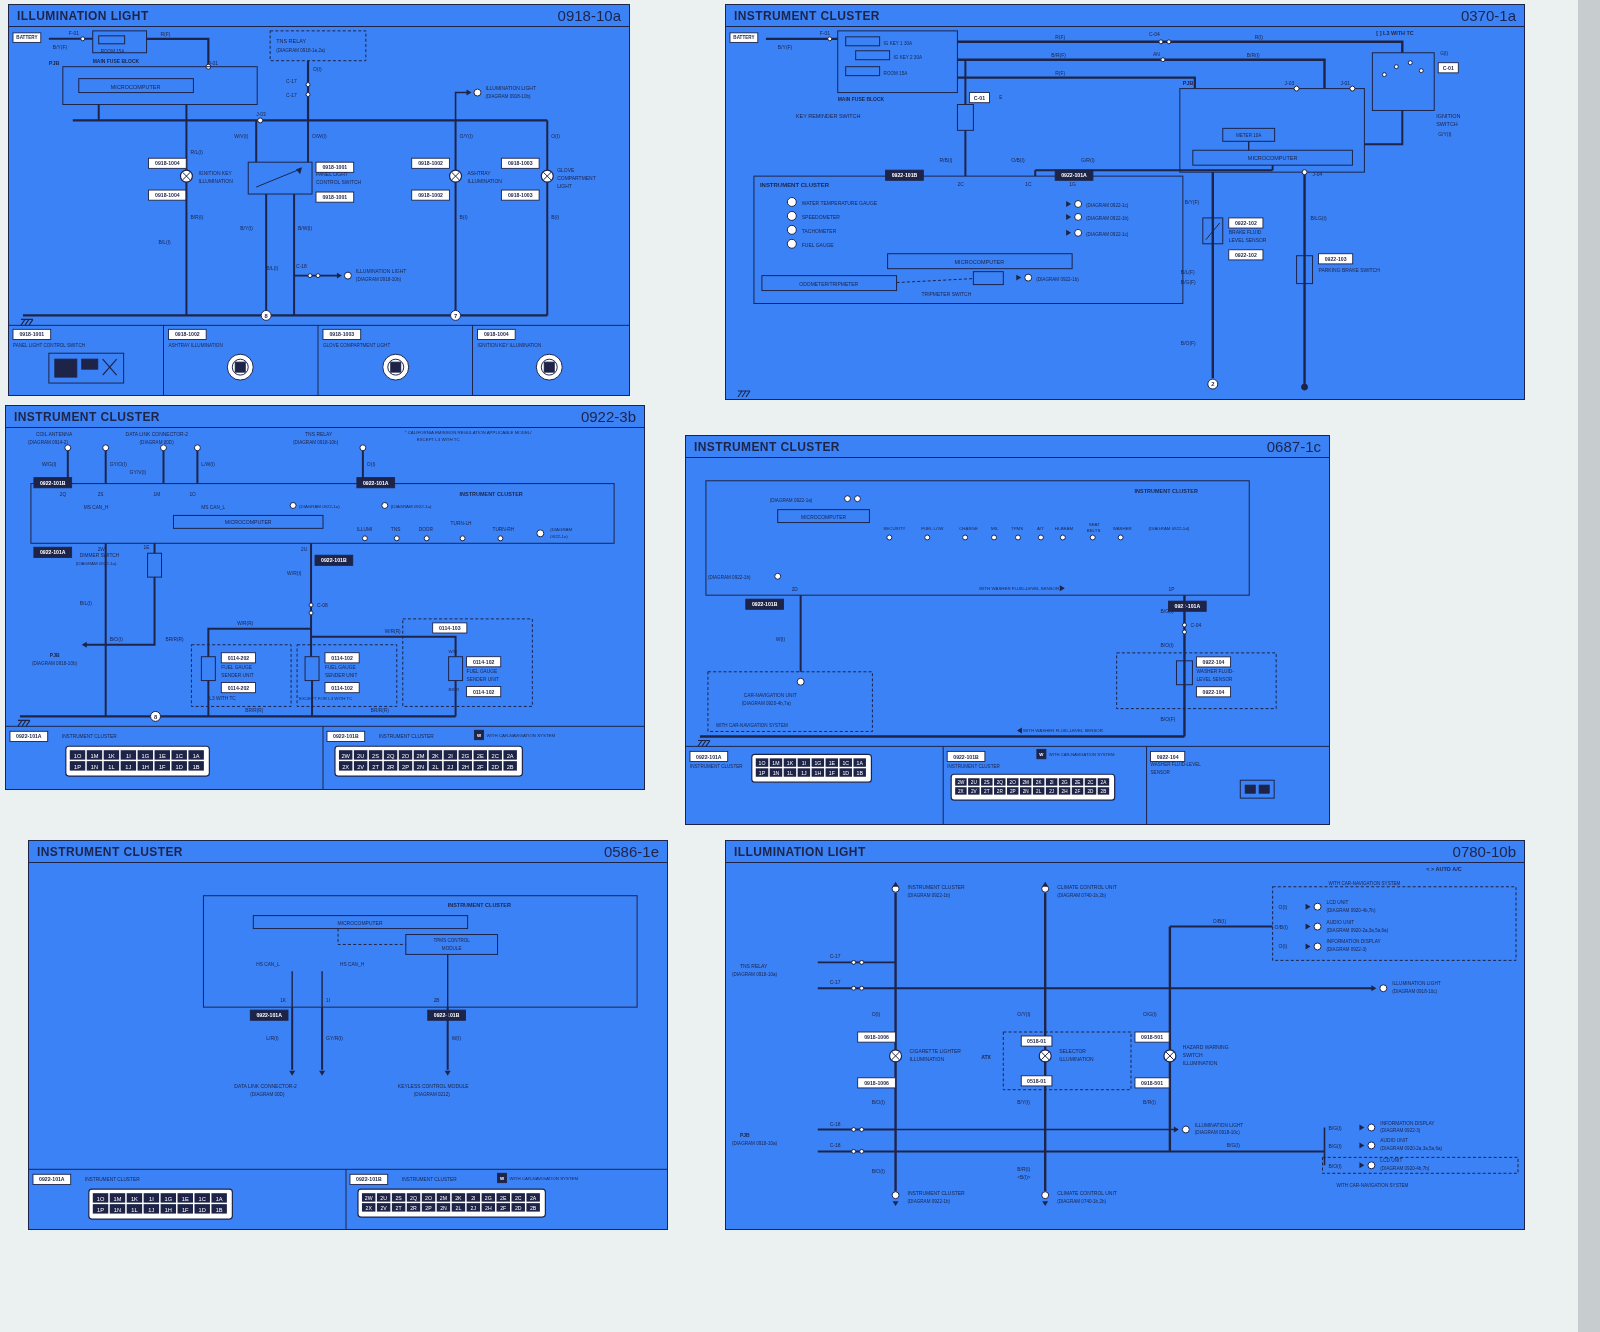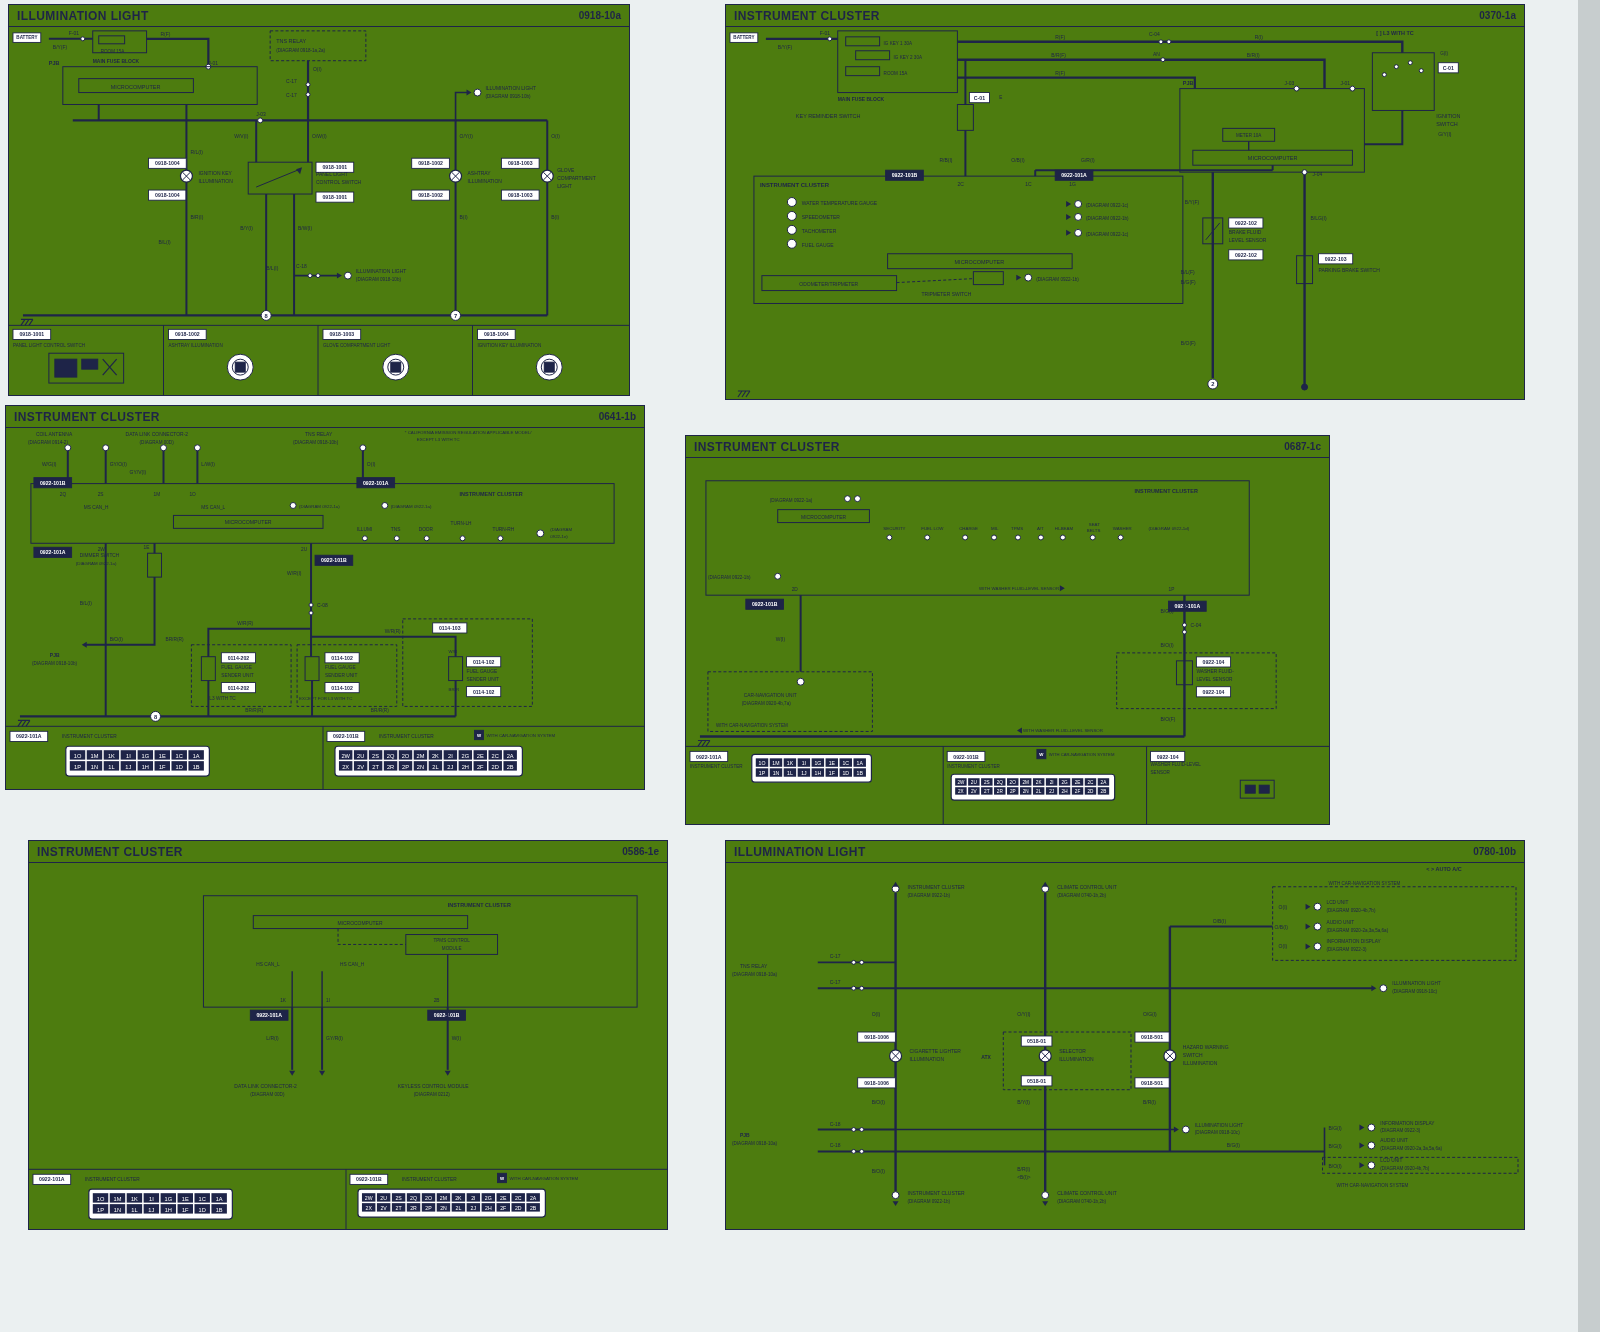--- a/index.html
+++ b/index.html
@@ -1,23 +1,23 @@
 <!DOCTYPE html>
 <html><head>
 <meta charset="utf-8">
 <style>
   html,body{margin:0;padding:0;background:#d9dfe0;}
   #sheet{position:relative;width:1600px;height:1332px;background:#ebf0f1;overflow:hidden;
          font-family:"Liberation Sans",sans-serif;}
   .edge{position:absolute;top:0;right:0;width:22px;height:100%;background:#c7cdce;}
-  .panel{position:absolute;background:#4d7c0f;border:1.5px solid #1e2448;box-sizing:border-box;}
+  .panel{position:absolute;background:#3b82f6;border:1.5px solid #1e2448;box-sizing:border-box;}
   .ph{position:absolute;top:0;left:0;right:0;height:22px;display:flex;justify-content:space-between;
       align-items:center;padding:0 8px;border-bottom:1.5px solid #1e2448;box-sizing:border-box;z-index:2;}
   .pt{font-size:12px;font-weight:bold;letter-spacing:.4px;color:#1e2448;}
-  .pc{font-size:10px;font-weight:bold;color:#1e2448;}
+  .pc{font-size:15px;font-weight:normal;color:#1e2448;}
   .panel svg{position:absolute;left:0;top:0;width:100%;height:100%;z-index:1;}
   svg text{font-family:"Liberation Sans",sans-serif;}
 </style>
 </head>
 <body>
 
 <div id="sheet">
 
   <section class="panel" style="left: 8px; top: 4px; width: 622px; height: 392px;">
     <header class="ph">
@@ -295,21 +295,21 @@
         <text x="456" y="342" font-size="5" font-weight="normal" text-anchor="start" fill="#1e2448">B/O(F)</text>
         <circle cx="488" cy="381" r="5" fill="#fff" stroke="#1e2448" stroke-width="1"></circle>
         <text x="488" y="383.2" font-size="5.8" font-weight="bold" text-anchor="middle" fill="#1e2448">2</text>
         <path d="M12,388H24M16,388L12,394M20,388L16,394M24,388L20,394" stroke="#1e2448" stroke-width="1.1" fill="none"></path>
       </svg>
   </section>
 
   <section class="panel" style="left: 5px; top: 405px; width: 640px; height: 385px;">
     <header class="ph">
       <span class="pt">INSTRUMENT CLUSTER</span>
-      <span class="pc">0641-1b</span>
+      <span class="pc">0922-3b</span>
     </header>
     <svg viewBox="0 0 640 385" preserveAspectRatio="none">
         <text x="30" y="30" font-size="5" font-weight="normal" text-anchor="start" fill="#1e2448">COIL ANTENNA</text>
         <text x="22" y="38" font-size="4.6" font-weight="normal" text-anchor="start" fill="#1e2448">(DIAGRAM 0914-2)</text>
         <text x="120" y="30" font-size="5" font-weight="normal" text-anchor="start" fill="#1e2448">DATA LINK CONNECTOR-2</text>
         <text x="134" y="38" font-size="4.6" font-weight="normal" text-anchor="start" fill="#1e2448">(DIAGRAM 00D)</text>
         <text x="300" y="30" font-size="5" font-weight="normal" text-anchor="start" fill="#1e2448">TNS RELAY</text>
         <text x="288" y="38" font-size="4.6" font-weight="normal" text-anchor="start" fill="#1e2448">(DIAGRAM 0918-10b)</text>
         <text x="400" y="28" font-size="4.4" font-weight="normal" text-anchor="start" fill="#1e2448">* CALIFORNIA EMISSION REGULATION APPLICABLE MODEL/</text>
         <text x="412" y="35" font-size="4.4" font-weight="normal" text-anchor="start" fill="#1e2448">EXCEPT L3 WITH TC</text>

